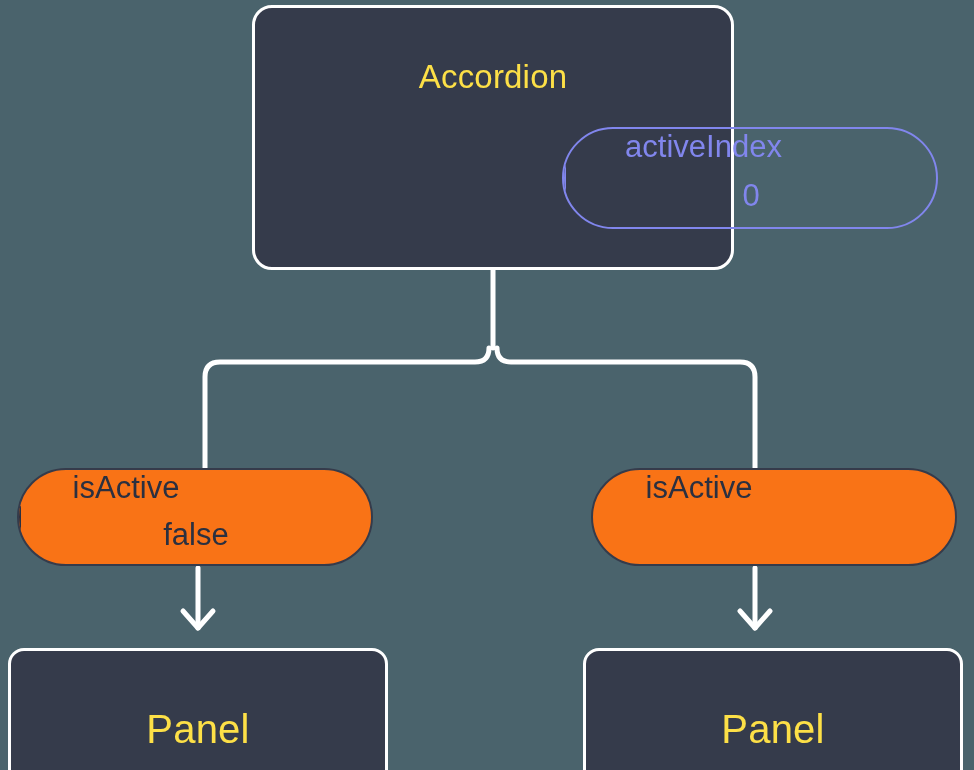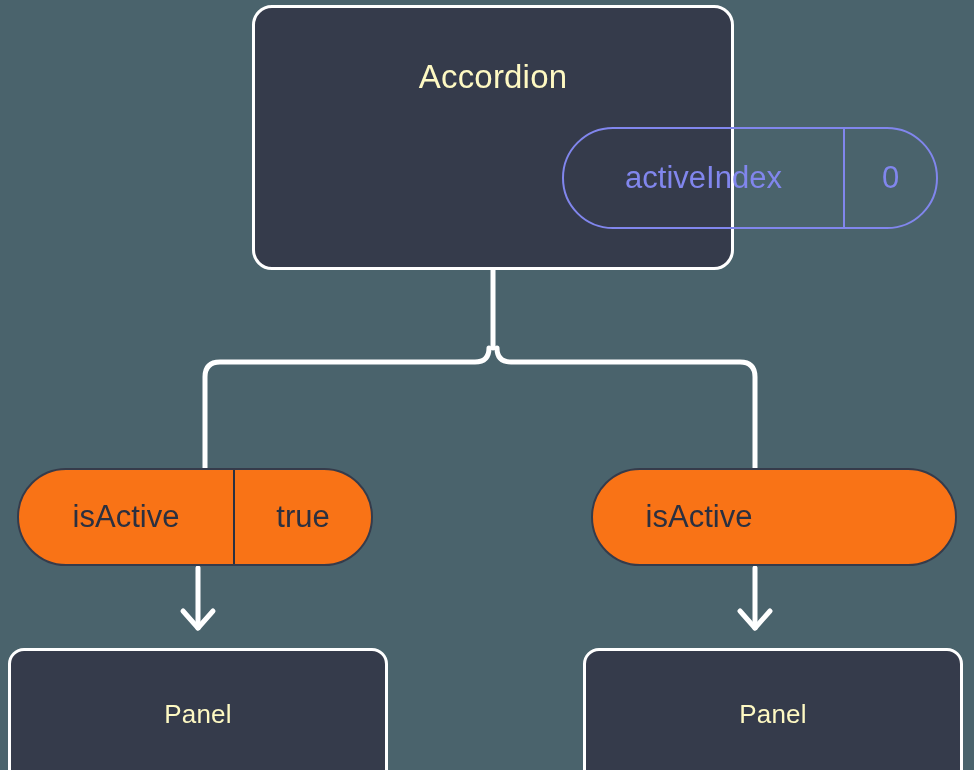--- a/index.html
+++ b/index.html
@@ -40,47 +40,48 @@
     width: 482px;
     height: 265px;
     border-radius: 20px;
   }
 
   .node-title {
     position: absolute;
     left: 0;
     width: 100%;
     text-align: center;
-    color: #fef9c3;
+    color: #fde047;
     font-size: 33px;
     font-weight: 400;
     letter-spacing: 0.2px;
   }
   #accordion-node .node-title { top: 50px; }
 
   
   .panel-node {
     height: 160px;
     border-radius: 16px;
   }
   #panel-left  { left: 8px;   top: 648px; width: 380px; }
   #panel-right { left: 583px; top: 648px; width: 380px; }
   .panel-node .node-title {
-    top: 48px;
-    font-size: 26px;
+    top: 56px;
+    font-size: 40px;
   }
 
   
   .pill {
     position: absolute;
     box-sizing: border-box;
     display: flex;
     align-items: stretch;
     border-radius: 999px;
     overflow: hidden;
+    flex-direction: column;
   }
   .pill .cell {
     display: flex;
     align-items: center;
     justify-content: center;
     box-sizing: border-box;
     white-space: nowrap;
   }
 
   
@@ -146,21 +147,21 @@
     <div class="node-title">Accordion</div>
 
     <div id="activeindex-pill" class="pill">
       <div class="cell cell-key">activeIndex</div>
       <div class="cell cell-value">0</div>
     </div>
   </div>
 
   <div id="isactive-pill-left" class="pill pill-solid">
     <div class="cell cell-key">isActive</div>
-    <div class="cell cell-value">true</div>
+    <div class="cell cell-value">false</div>
   </div>
 
   <div id="isactive-pill-right" class="pill pill-solid">
     <div class="cell cell-key">isActive</div>
   </div>
 
   <div id="panel-left" class="node-dark panel-node">
     <div class="node-title">Panel</div>
   </div>
 

